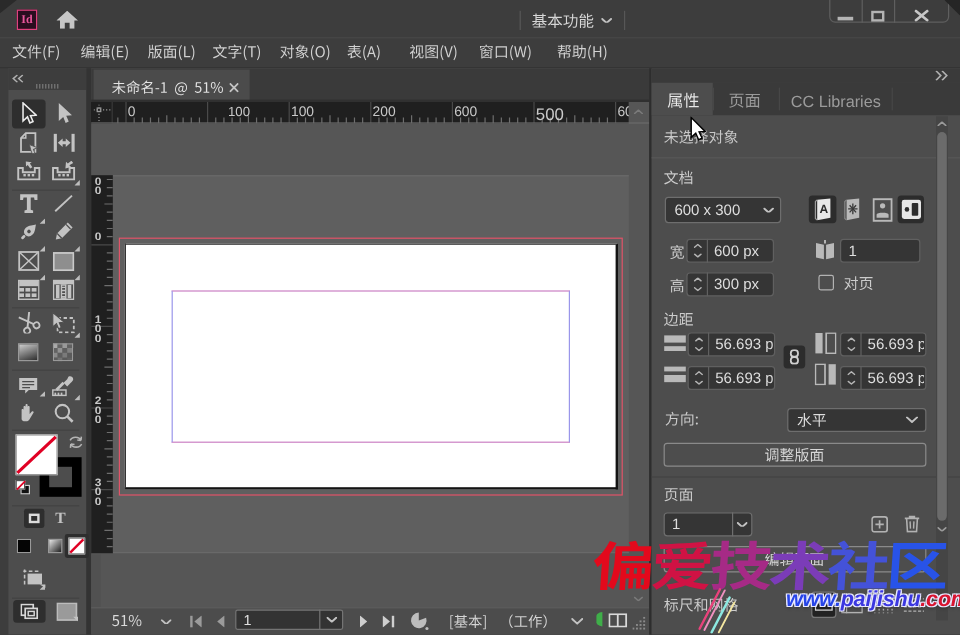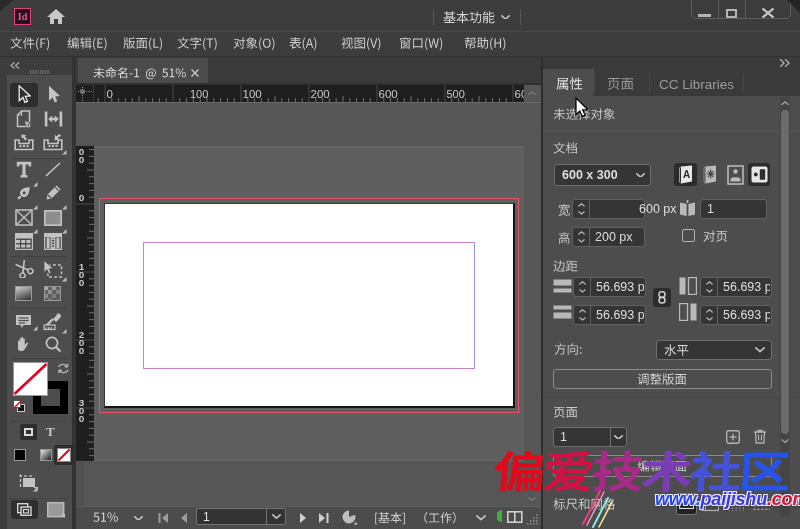--- a/index.html
+++ b/index.html
@@ -446,21 +446,21 @@
       <line x1="423.4" y1="13" x2="423.4" y2="18" stroke="#6e6e6e" stroke-width="1"></line>
       <line x1="430.2" y1="13" x2="430.2" y2="18" stroke="#6e6e6e" stroke-width="1"></line>
       <line x1="437.0" y1="0" x2="437.0" y2="18" stroke="#4a4a4a" stroke-width="1"></line>
       <line x1="22.2" y1="13" x2="22.2" y2="18" stroke="#6e6e6e" stroke-width="1"></line>
     </svg>
     <div style="position:absolute;left:106.5px;top:88px;font-size:11.5px;color:#c9c9c9;font-weight:400;white-space:nowrap;line-height:1.1;font-weight:400;letter-spacing:0;">0</div>
     <div style="position:absolute;left:190px;top:88px;font-size:11px;color:#c9c9c9;font-weight:400;white-space:nowrap;line-height:1.1;font-weight:400;letter-spacing:0;">100</div>
     <div style="position:absolute;left:242.5px;top:88px;font-size:11.5px;color:#c9c9c9;font-weight:400;white-space:nowrap;line-height:1.1;font-weight:400;letter-spacing:0;">100</div>
     <div style="position:absolute;left:310.5px;top:88px;font-size:11.5px;color:#c9c9c9;font-weight:400;white-space:nowrap;line-height:1.1;font-weight:400;letter-spacing:0;">200</div>
     <div style="position:absolute;left:378.5px;top:88px;font-size:11.5px;color:#c9c9c9;font-weight:400;white-space:nowrap;line-height:1.1;font-weight:400;letter-spacing:0;">600</div>
-    <div style="position:absolute;left:446.5px;top:88px;font-size:11px;color:#c9c9c9;font-weight:400;white-space:nowrap;line-height:1.1;font-weight:400;letter-spacing:0;">500</div>
+    <div style="position:absolute;left:446.5px;top:88px;font-size:14px;color:#c9c9c9;font-weight:400;white-space:nowrap;line-height:1.1;font-weight:400;letter-spacing:0;">500</div>
     <div style="position:absolute;left:514.5px;top:88px;font-size:11.5px;color:#c9c9c9;font-weight:400;white-space:nowrap;line-height:1.1;font-weight:400;letter-spacing:0;">600</div>
     <div style="position:absolute;left:76px;top:85px;width:465px;height:18px;pointer-events:none;"></div>
     <div style="position:absolute;left:524px;top:85px;width:17px;height:18px;background:#565656;"></div>
     <div style="position:absolute;left:76px;top:102px;width:465px;height:1px;background:#6a6a6a;"></div>
     <div style="position:absolute;left:94px;top:146px;width:430px;height:315px;background:#5f5f5f;border-top:1px solid #6a6a6a;border-bottom:1px solid #696969;"></div>
     <div style="position:absolute;left:76px;top:462px;width:8px;height:44px;background:#515151;"></div>
     <div style="position:absolute;left:98.5px;top:197.5px;width:420px;height:215px;border:1.5px solid #e25368;"></div>
     <div style="position:absolute;left:104px;top:203px;width:411px;height:205px;background:#fff;border:1.5px solid #343434;border-right:2.5px solid #141414;border-bottom:2.5px solid #141414;"></div>
     <div style="position:absolute;left:143px;top:242px;width:332px;height:127px;border-top:1px solid #cb80c4;border-bottom:1px solid #cb80c4;border-left:1px solid #9a96ea;border-right:1px solid #9a96ea;"></div>
     <div style="position:absolute;left:76px;top:146px;width:18px;height:315px;background:#1f1f1f;"></div>
@@ -637,21 +637,21 @@
       </g>
     </svg>
     <div style="position:absolute;left:543px;top:131px;width:257px;height:1px;background:#585858;"></div>
     <svg class="ts" style="left:553.0px;top:141.2px;" width="25.0" height="16.2" viewBox="0 -940 2000 1300">
       <g fill="#cccccc" transform="scale(1,-1)">
         <use href="#g6587" transform="translate(0 0)"></use>
         <use href="#g6863" transform="translate(1000 0)"></use>
       </g>
     </svg>
     <div style="position:absolute;left:554px;top:164px;width:97px;height:22px;background:#353535;border:1px solid #6e6e6e;border-radius:3px;"></div>
-    <div style="position:absolute;left:562px;top:169px;font-size:12.5px;color:#dedede;font-weight:700;white-space:nowrap;line-height:1.1;">600 x 300</div>
+    <div style="position:absolute;left:562px;top:169px;font-size:12.5px;color:#dedede;font-weight:400;white-space:nowrap;line-height:1.1;">600 x 300</div>
     <svg style="position:absolute;left:635.5px;top:172.525px;" width="9" height="4.95" viewBox="0 0 9 4.95">
       <polyline points="0.8,0.8 4.5,4.15 8.2,0.8" fill="none" stroke="#c2c2c2" stroke-width="1.6" stroke-linecap="round" stroke-linejoin="round"></polyline>
     </svg>
     <div style="position:absolute;left:674px;top:163px;width:23px;height:23px;background:#2c2c2c;border-radius:3px;"></div>
     <svg style="position:absolute;left:678px;top:165px;" width="16" height="19" viewBox="0 0 16 19">
       <path d="M3 1.5 L14 0.5 L14 16.5 L3 18.5 Z" fill="#e8e8e8"></path>
       <path d="M3 1.5 L1.5 3 L1.5 17 L3 18.5" fill="none" stroke="#9a9a9a" stroke-width="1"></path>
       <text x="8.5" y="12.5" font-size="10" font-weight="bold" fill="#2c2c2c" text-anchor="middle" font-family="Liberation Sans">A</text>
     </svg>
     <svg style="position:absolute;left:702px;top:165px;" width="16" height="19" viewBox="0 0 16 19">
@@ -681,35 +681,35 @@
       </g>
     </svg>
     <div style="position:absolute;left:572px;top:199px;width:73px;height:20px;background:#353535;border:1px solid #606060;border-radius:3px;"></div>
     <div style="position:absolute;left:589px;top:199px;width:1px;height:20px;background:#606060;"></div>
     <svg style="position:absolute;left:577.5px;top:203.075px;" width="7" height="3.8500000000000005" viewBox="0 0 7 3.8500000000000005">
       <polyline points="0.8,3.0500000000000007 3.5,0.8 6.2,3.0500000000000007" fill="none" stroke="#b5b5b5" stroke-width="1.2" stroke-linecap="round" stroke-linejoin="round"></polyline>
     </svg>
     <svg style="position:absolute;left:577.5px;top:211.075px;" width="7" height="3.8500000000000005" viewBox="0 0 7 3.8500000000000005">
       <polyline points="0.8,0.8 3.5,3.0500000000000007 6.2,0.8" fill="none" stroke="#b5b5b5" stroke-width="1.2" stroke-linecap="round" stroke-linejoin="round"></polyline>
     </svg>
-    <div style="position:absolute;left:595px;top:203px;font-size:12.5px;color:#dedede;font-weight:400;white-space:nowrap;line-height:1.1;width:48px;overflow:hidden;margin-left:44px;">600 px</div>
+    <div style="position:absolute;left:595px;top:203px;font-size:12.5px;color:#dedede;font-weight:400;white-space:nowrap;line-height:1.1;width:48px;overflow:hidden;">600 px</div>
     <svg class="ts" style="left:558.0px;top:231.2px;" width="12.5" height="16.2" viewBox="0 -940 1000 1300">
       <g fill="#cccccc" transform="scale(1,-1)">
         <use href="#g9ad8" transform="translate(0 0)"></use>
       </g>
     </svg>
     <div style="position:absolute;left:572px;top:227px;width:73px;height:20px;background:#353535;border:1px solid #606060;border-radius:3px;"></div>
     <div style="position:absolute;left:589px;top:227px;width:1px;height:20px;background:#606060;"></div>
     <svg style="position:absolute;left:577.5px;top:231.075px;" width="7" height="3.8500000000000005" viewBox="0 0 7 3.8500000000000005">
       <polyline points="0.8,3.0500000000000007 3.5,0.8 6.2,3.0500000000000007" fill="none" stroke="#b5b5b5" stroke-width="1.2" stroke-linecap="round" stroke-linejoin="round"></polyline>
     </svg>
     <svg style="position:absolute;left:577.5px;top:239.075px;" width="7" height="3.8500000000000005" viewBox="0 0 7 3.8500000000000005">
       <polyline points="0.8,0.8 3.5,3.0500000000000007 6.2,0.8" fill="none" stroke="#b5b5b5" stroke-width="1.2" stroke-linecap="round" stroke-linejoin="round"></polyline>
     </svg>
-    <div style="position:absolute;left:595px;top:231px;font-size:12.5px;color:#dedede;font-weight:400;white-space:nowrap;line-height:1.1;width:48px;overflow:hidden;">200 px</div>
+    <div style="position:absolute;left:595px;top:231px;font-size:12.5px;color:#dedede;font-weight:400;white-space:nowrap;line-height:1.1;width:48px;overflow:hidden;">300 px</div>
     <svg style="position:absolute;left:679px;top:199px;" width="17" height="18" viewBox="0 0 17 18">
       <path d="M8.5 4 L8.5 1" stroke="#b9b9b9" stroke-width="1.6"></path>
       <path d="M7.6 5 L1 3.4 L1 15.5 L7.6 17 Z M9.4 5 L16 3.4 L16 15.5 L9.4 17 Z" fill="#b9b9b9"></path>
     </svg>
     <div style="position:absolute;left:700px;top:199px;width:67px;height:20px;background:#353535;border:1px solid #606060;border-radius:3px;"></div>
     <div style="position:absolute;left:707px;top:203px;font-size:12.5px;color:#dedede;font-weight:400;white-space:nowrap;line-height:1.1;">1</div>
     <div style="position:absolute;left:682px;top:229px;width:13px;height:13px;border:1.5px solid #b2b2b2;border-radius:2px;"></div>
     <svg class="ts" style="left:703.0px;top:229.2px;" width="25.0" height="16.2" viewBox="0 -940 2000 1300">
       <g fill="#cccccc" transform="scale(1,-1)">
         <use href="#g5bf9" transform="translate(0 0)"></use>

